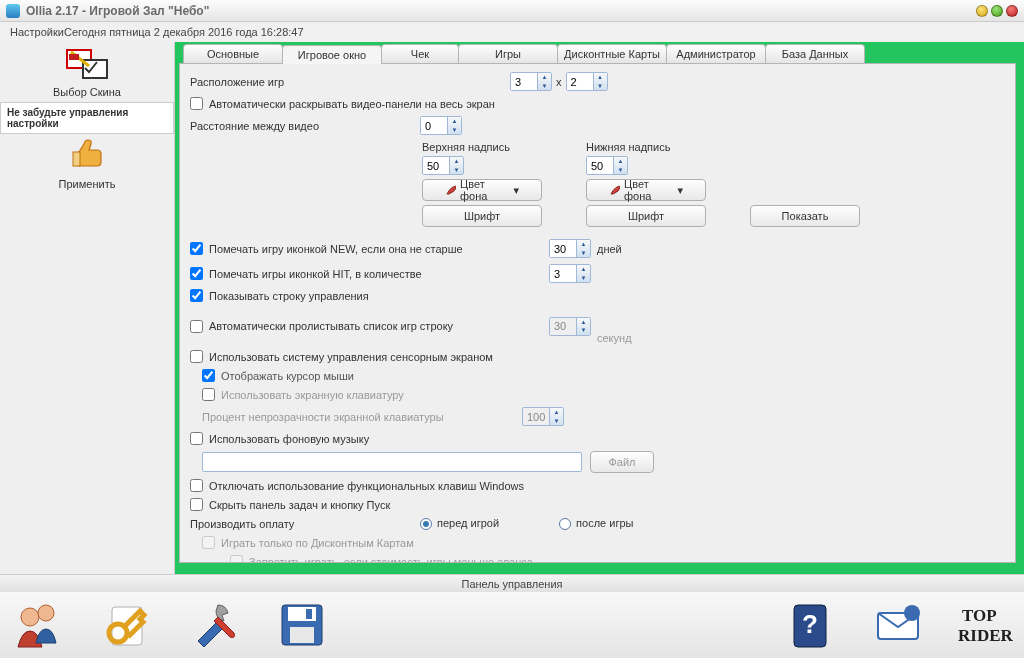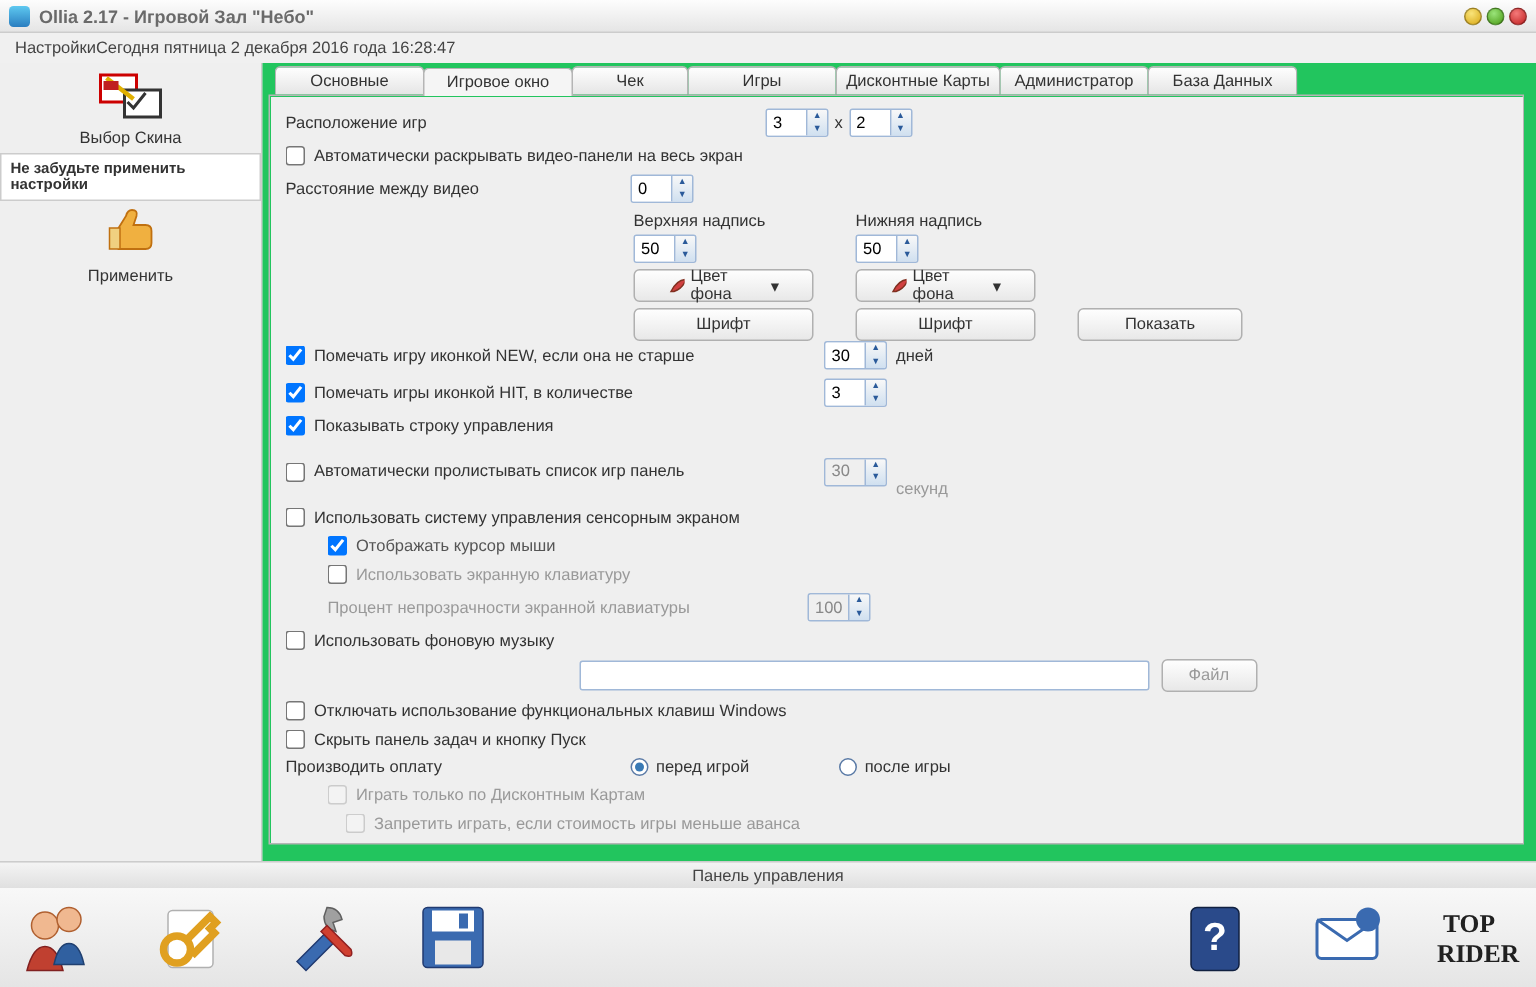--- a/index.html
+++ b/index.html
@@ -37,28 +37,28 @@
   .spin input { border: none; width: 26px; text-align: left; padding: 0 4px; font-size: 11px; outline: none; }
   .spin .arrows { width: 14px; background: linear-gradient(#f8f8f8,#d0e0f0); border-left: 1px solid #a0b8d8; display: flex; flex-direction: column; }
   .spin .arrows div { flex: 1; font-size: 6px; color: #2a5a9a; text-align: center; line-height: 8px; }
   .spin.disabled { background: #efefef; }
   .spin.disabled input { background: #efefef; color: #888; }
   .btn { display: inline-flex; align-items: center; justify-content: center; height: 22px; border: 1px solid #b0b0b0; border-radius: 4px; background: linear-gradient(#fefefe,#e8e8e8); font-size: 11px; padding: 0 22px; cursor: pointer; }
   .btn.disabled { color: #999; }
   .txt { border: 1px solid #a0b8d8; background: #fff; height: 20px; border-radius: 2px; padding: 0 4px; }
   .radio { width: 12px; height: 12px; border-radius: 50%; border: 1px solid #5a7aa6; background: #fff; display: inline-block; margin-right: 5px; vertical-align: middle; position: relative; }
   .radio.checked::after { content: ""; position: absolute; inset: 2px; background: #3a7ab5; border-radius: 50%; }
-  .section-cols { display: flex; gap: 18px; margin-left: 232px; margin-bottom: 0; }
+  .section-cols { display: flex; gap: 34px; margin-left: 232px; margin-bottom: 12px; }
   .col { width: 130px; }
   .col .hdr { font-size: 11px; color: #333; margin-bottom: 3px; }
   .statusbar { height: 18px; background: linear-gradient(#f4f4f4,#e0e0e0); border-top: 1px solid #ccc; text-align: center; font-size: 11px; line-height: 18px; color: #444; }
   .bottombar { height: 66px; background: linear-gradient(#f8f8f8,#e5e5e5); display: flex; align-items: center; padding: 0 10px; gap: 32px; }
   .bigicon { width: 56px; height: 56px; cursor: pointer; display: flex; align-items: center; justify-content: center; }
   .gray { color: #999; }
-  .sub { margin-left: 28px; }
+  .sub { margin-left: 12px; }
   .hl { color: #555; }
 </style>
 </head>
 <body>
 
 <div class="titlebar">
   <div class="title-icon"></div>
   <span class="title-text">Ollia 2.17 - Игровой Зал "Небо"</span>
   <div class="winbtns">
     <div class="winbtn min"></div>
@@ -79,21 +79,21 @@
         <svg width="44" height="34" viewBox="0 0 44 34">
             <rect x="2" y="4" width="24" height="18" fill="#fff" stroke="#c00" stroke-width="2"></rect>
             <rect x="18" y="14" width="24" height="18" fill="#fff" stroke="#333" stroke-width="2"></rect>
             <path d="M20 22 l4 4 l8 -10" stroke="#333" stroke-width="2" fill="none"></path>
             <path d="M6 6 L24 20" stroke="#e0b000" stroke-width="3"></path>
             <rect x="4" y="8" width="10" height="6" fill="#c02020"></rect>
           </svg>
       </div>
       <span>Выбор Скина</span>
     </div>
-    <div class="sidebar-note">Не забудьте применить настройки</div>
+    <div class="sidebar-note">Не забудьте управления настройки</div>
     <div class="sidebar-item">
       <div class="icon">
         <svg width="44" height="34" viewBox="0 0 44 34">
             <path d="M14 14 v14 h18 q4 0 4-4 v-8 q0-4 -4-4 h-8 l2-6 q1-4 -3-4 q-3 0 -4 4 z" fill="#f0b040" stroke="#c07010" stroke-width="1.2"></path>
             <rect x="8" y="14" width="7" height="14" fill="#f0d080" stroke="#c07010"></rect>
           </svg>
       </div>
       <span>Применить</span>
     </div>
   </div>
@@ -215,21 +215,21 @@
           </div>
       </div>
 
       <div class="row">
           <input type="checkbox" class="chk" checked="" style="">
           <span>Показывать строку управления</span>
         </div>
 
       <div class="row">
           <input type="checkbox" class="chk" style="">
-          <span style="width:340px;">Автоматически пролистывать список игр панель</span>
+          <span style="width:340px;">Автоматически пролистывать список игр строку</span>
         <div class="spin disabled">
             <input disabled="" value="30" style="">
             <div class="arrows">
               <div>▲</div>
               <div>▼</div>
             </div>
           </div>
         <span class="gray" style="margin-left:6px;margin-top:24px;">секунд</span>
       </div>
 
@@ -253,21 +253,21 @@
               <div>▲</div>
               <div>▼</div>
             </div>
           </div>
       </div>
 
       <div class="row" style="margin-top:6px;">
           <input type="checkbox" class="chk" style="">
           <span>Использовать фоновую музыку</span>
         </div>
-      <div class="row sub" style="gap:8px;justify-content:center;">
+      <div class="row sub" style="gap:8px;">
         <input class="txt" style="width: 380px;">
         <div class="btn disabled" style="width:64px;">Файл</div>
       </div>
 
       <div class="row">
           <input type="checkbox" class="chk" style="">
           <span>Отключать использование функциональных клавиш Windows</span>
         </div>
       <div class="row">
           <input type="checkbox" class="chk" style="">

